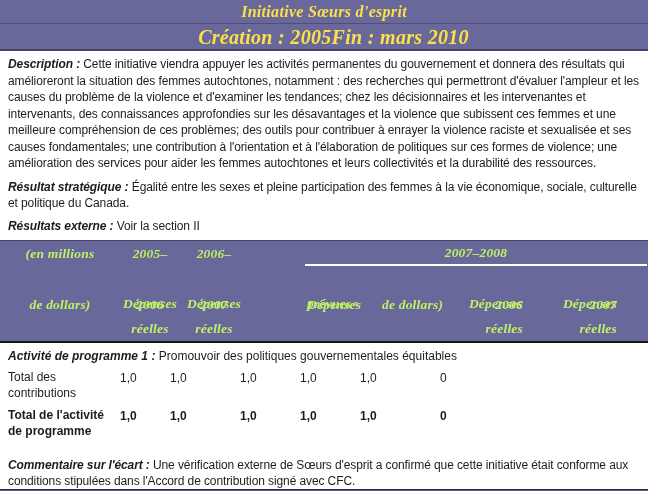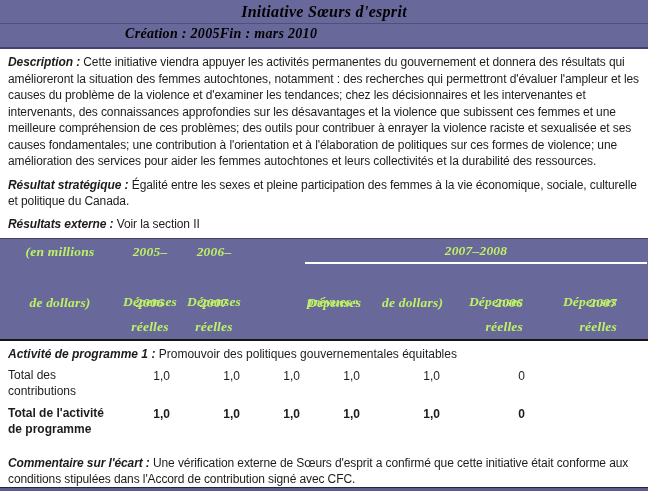--- a/index.html
+++ b/index.html
@@ -7,32 +7,32 @@
   body {
     width: 648px; height: 491px;
     font-family: "Liberation Sans", sans-serif;
     font-size: 12px; color: #1c1c1c;
     overflow: hidden;
   }
   .page { width: 648px; height: 491px; display: flex; flex-direction: column; overflow: hidden; background: #fff; }
 
   
   .hdr {
-    background: #68689b; color: #000000;
+    background: #68689b; color: #fde047;
     font-family: "Liberation Serif", serif;
     font-style: italic; font-weight: bold;
     border-bottom: 2px solid #42426a;
     flex: 0 0 49px;
   }
   .hdr-title { text-align: center; font-size: 16px; line-height: 22px; padding-top: 1px; letter-spacing: .3px; }
   .hdr-sub {
-    display: flex; justify-content: flex-start;
+    display: flex; justify-content: center;
     border-top: 1px solid #4f4f7a;
     padding: 2px 106px 0 125px;
-    font-size: 14px; letter-spacing: .3px;
+    font-size: 20px; letter-spacing: .3px;
   }
 
   
   .para { margin: 5px 9px 0 8px; line-height: 16.5px; letter-spacing: -0.1px; }
   .para .lead { font-weight: bold; font-style: italic; }
   .strat { margin-top: 7px; }
   .results { margin-top: 6px; }
 
   
   .thead {
@@ -66,21 +66,21 @@
   
   .activity { padding: 5px 8px 1px 8px; line-height: 17px; }
   .activity .lead { font-weight: bold; font-style: italic; }
   .trow {
     display: grid;
     grid-template-columns: 120px 50px 70px 60px 60px 80px 85px 1fr;
     margin-top: 4px; line-height: 15.5px;
   }
   .trow.spaced { margin-top: 7px; }
   .trow .rlabel { grid-column: 1; padding-left: 8px; }
-  .trow .rval { text-align: right; padding-top: 1px; }
+  .trow .rval { text-align: left; padding-top: 1px; }
   .v1 { grid-column: 2; } .v2 { grid-column: 3; } .v3 { grid-column: 4; }
   .v4 { grid-column: 5; } .v5 { grid-column: 6; } .v6 { grid-column: 7; }
   .trow.bold { font-weight: bold; }
 
   .comment { margin-top: 19px; line-height: 15.5px; }
 
   
   .bottom-bar {
     margin-top: auto;
     flex: 0 0 7px;

